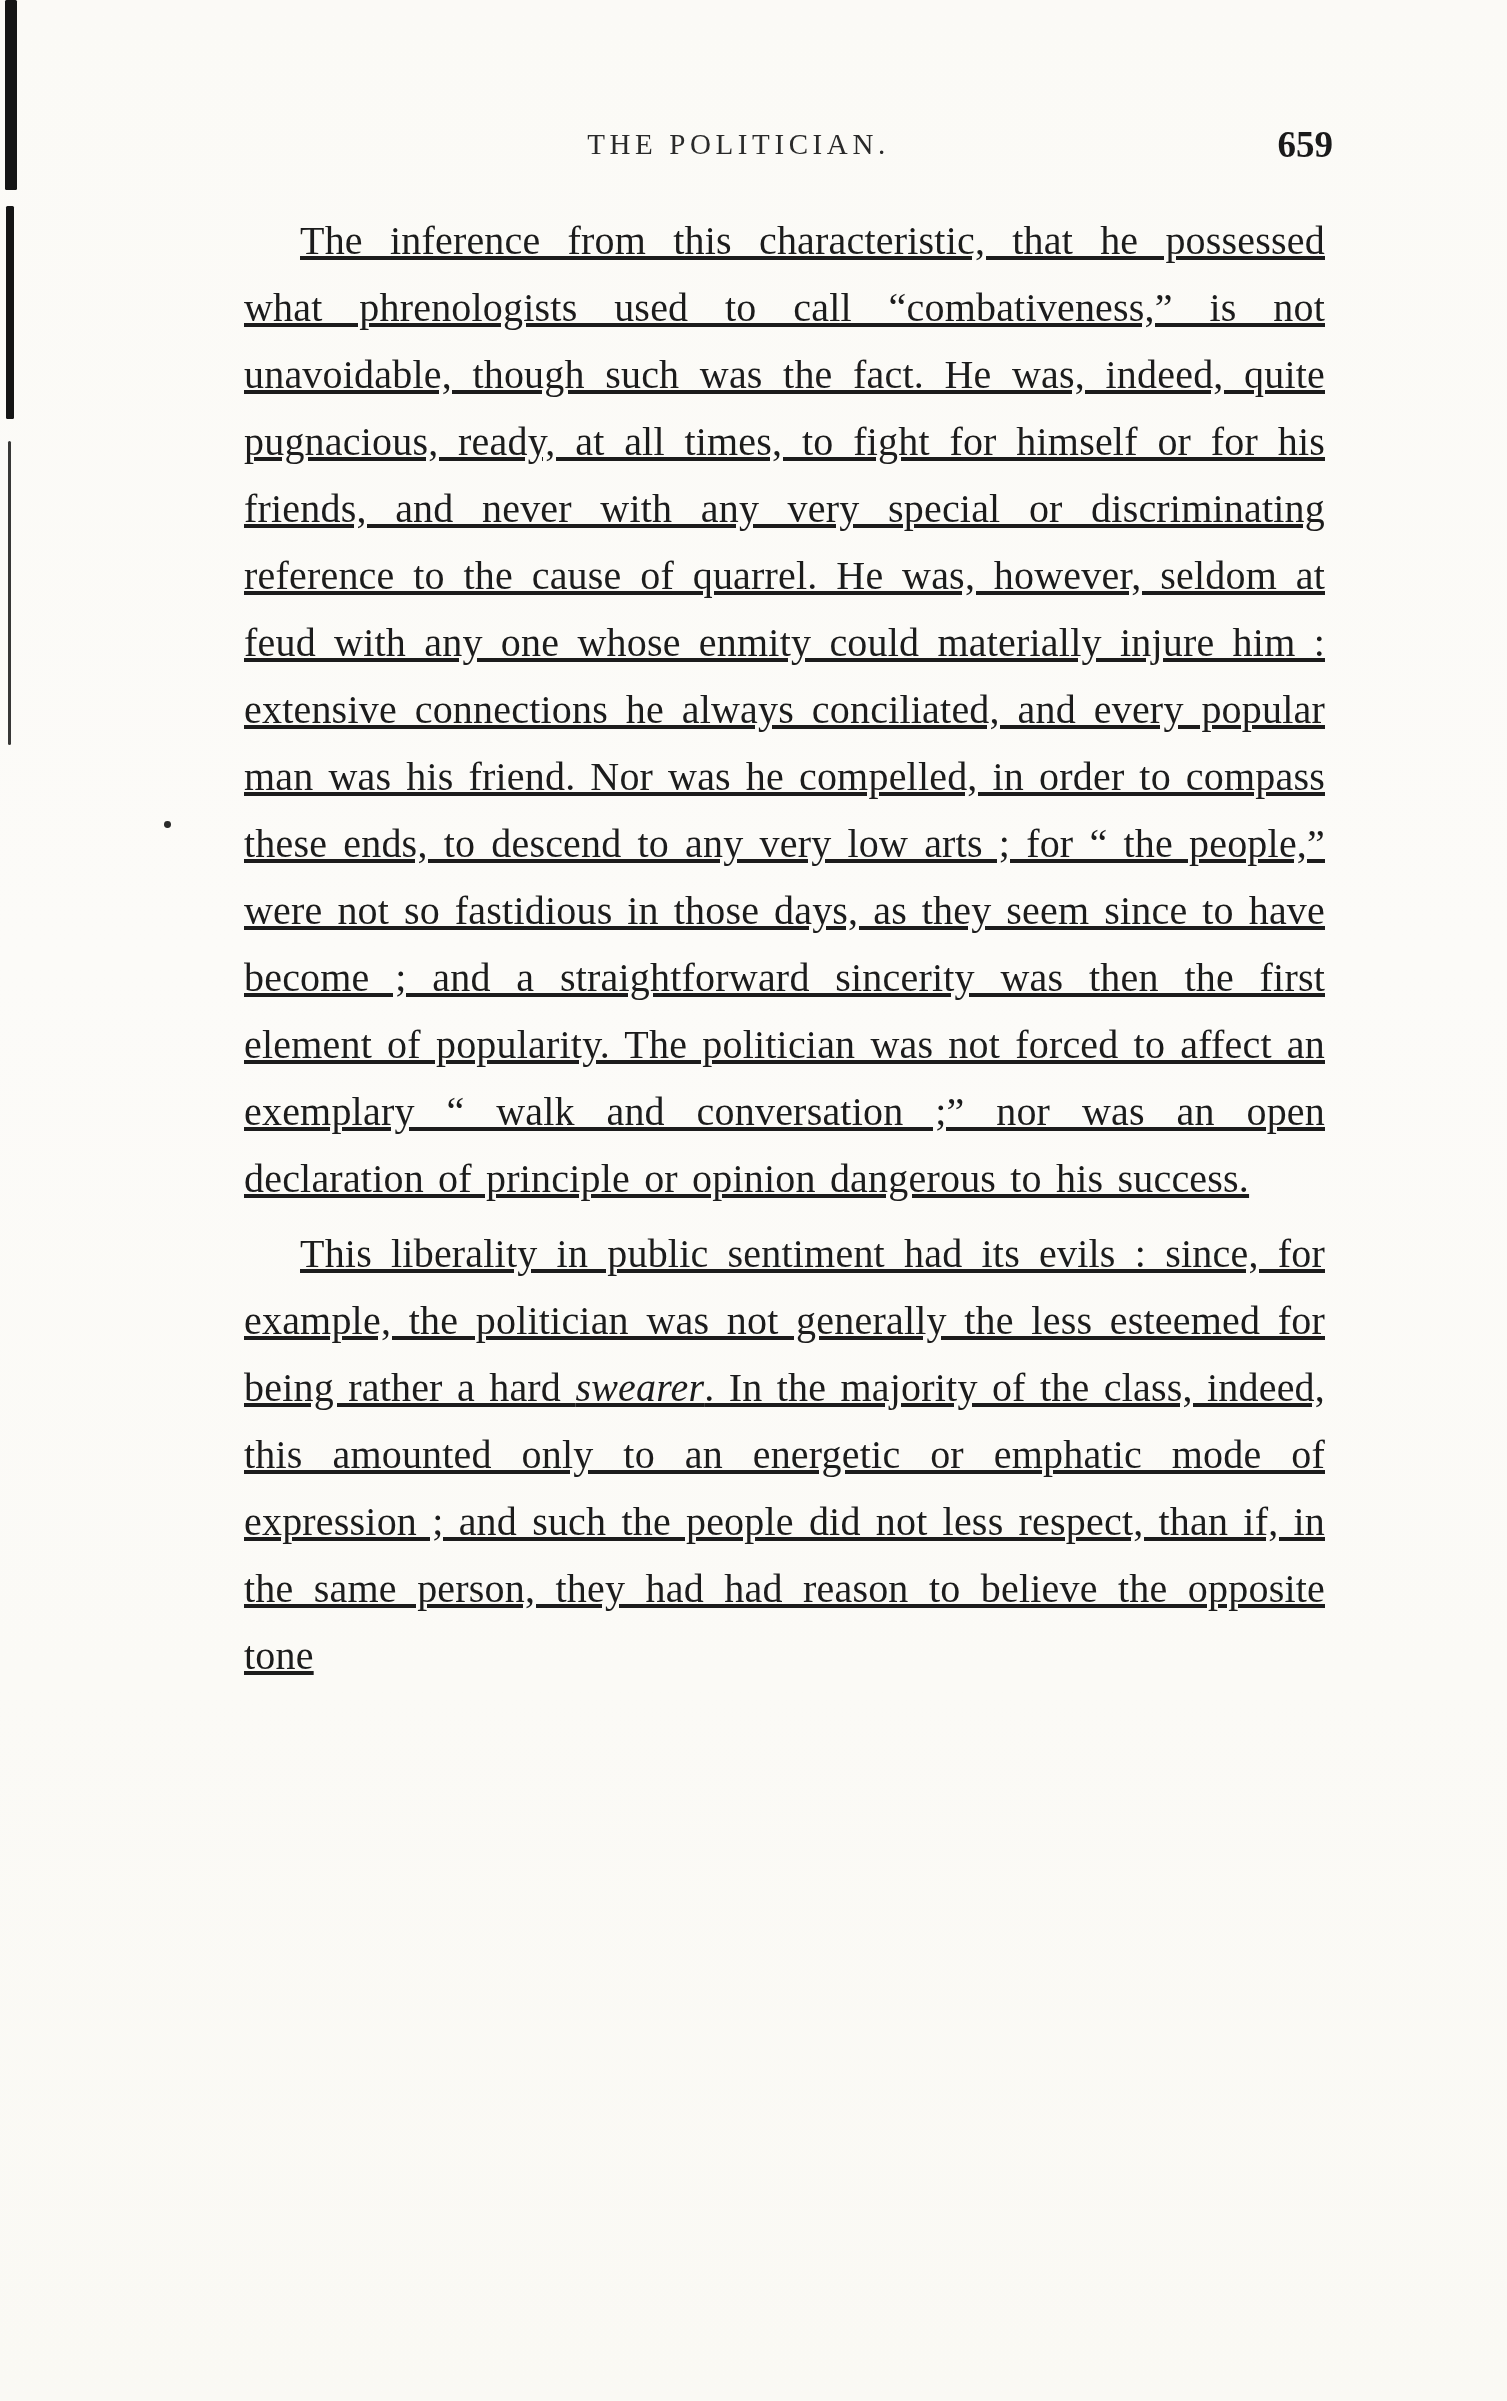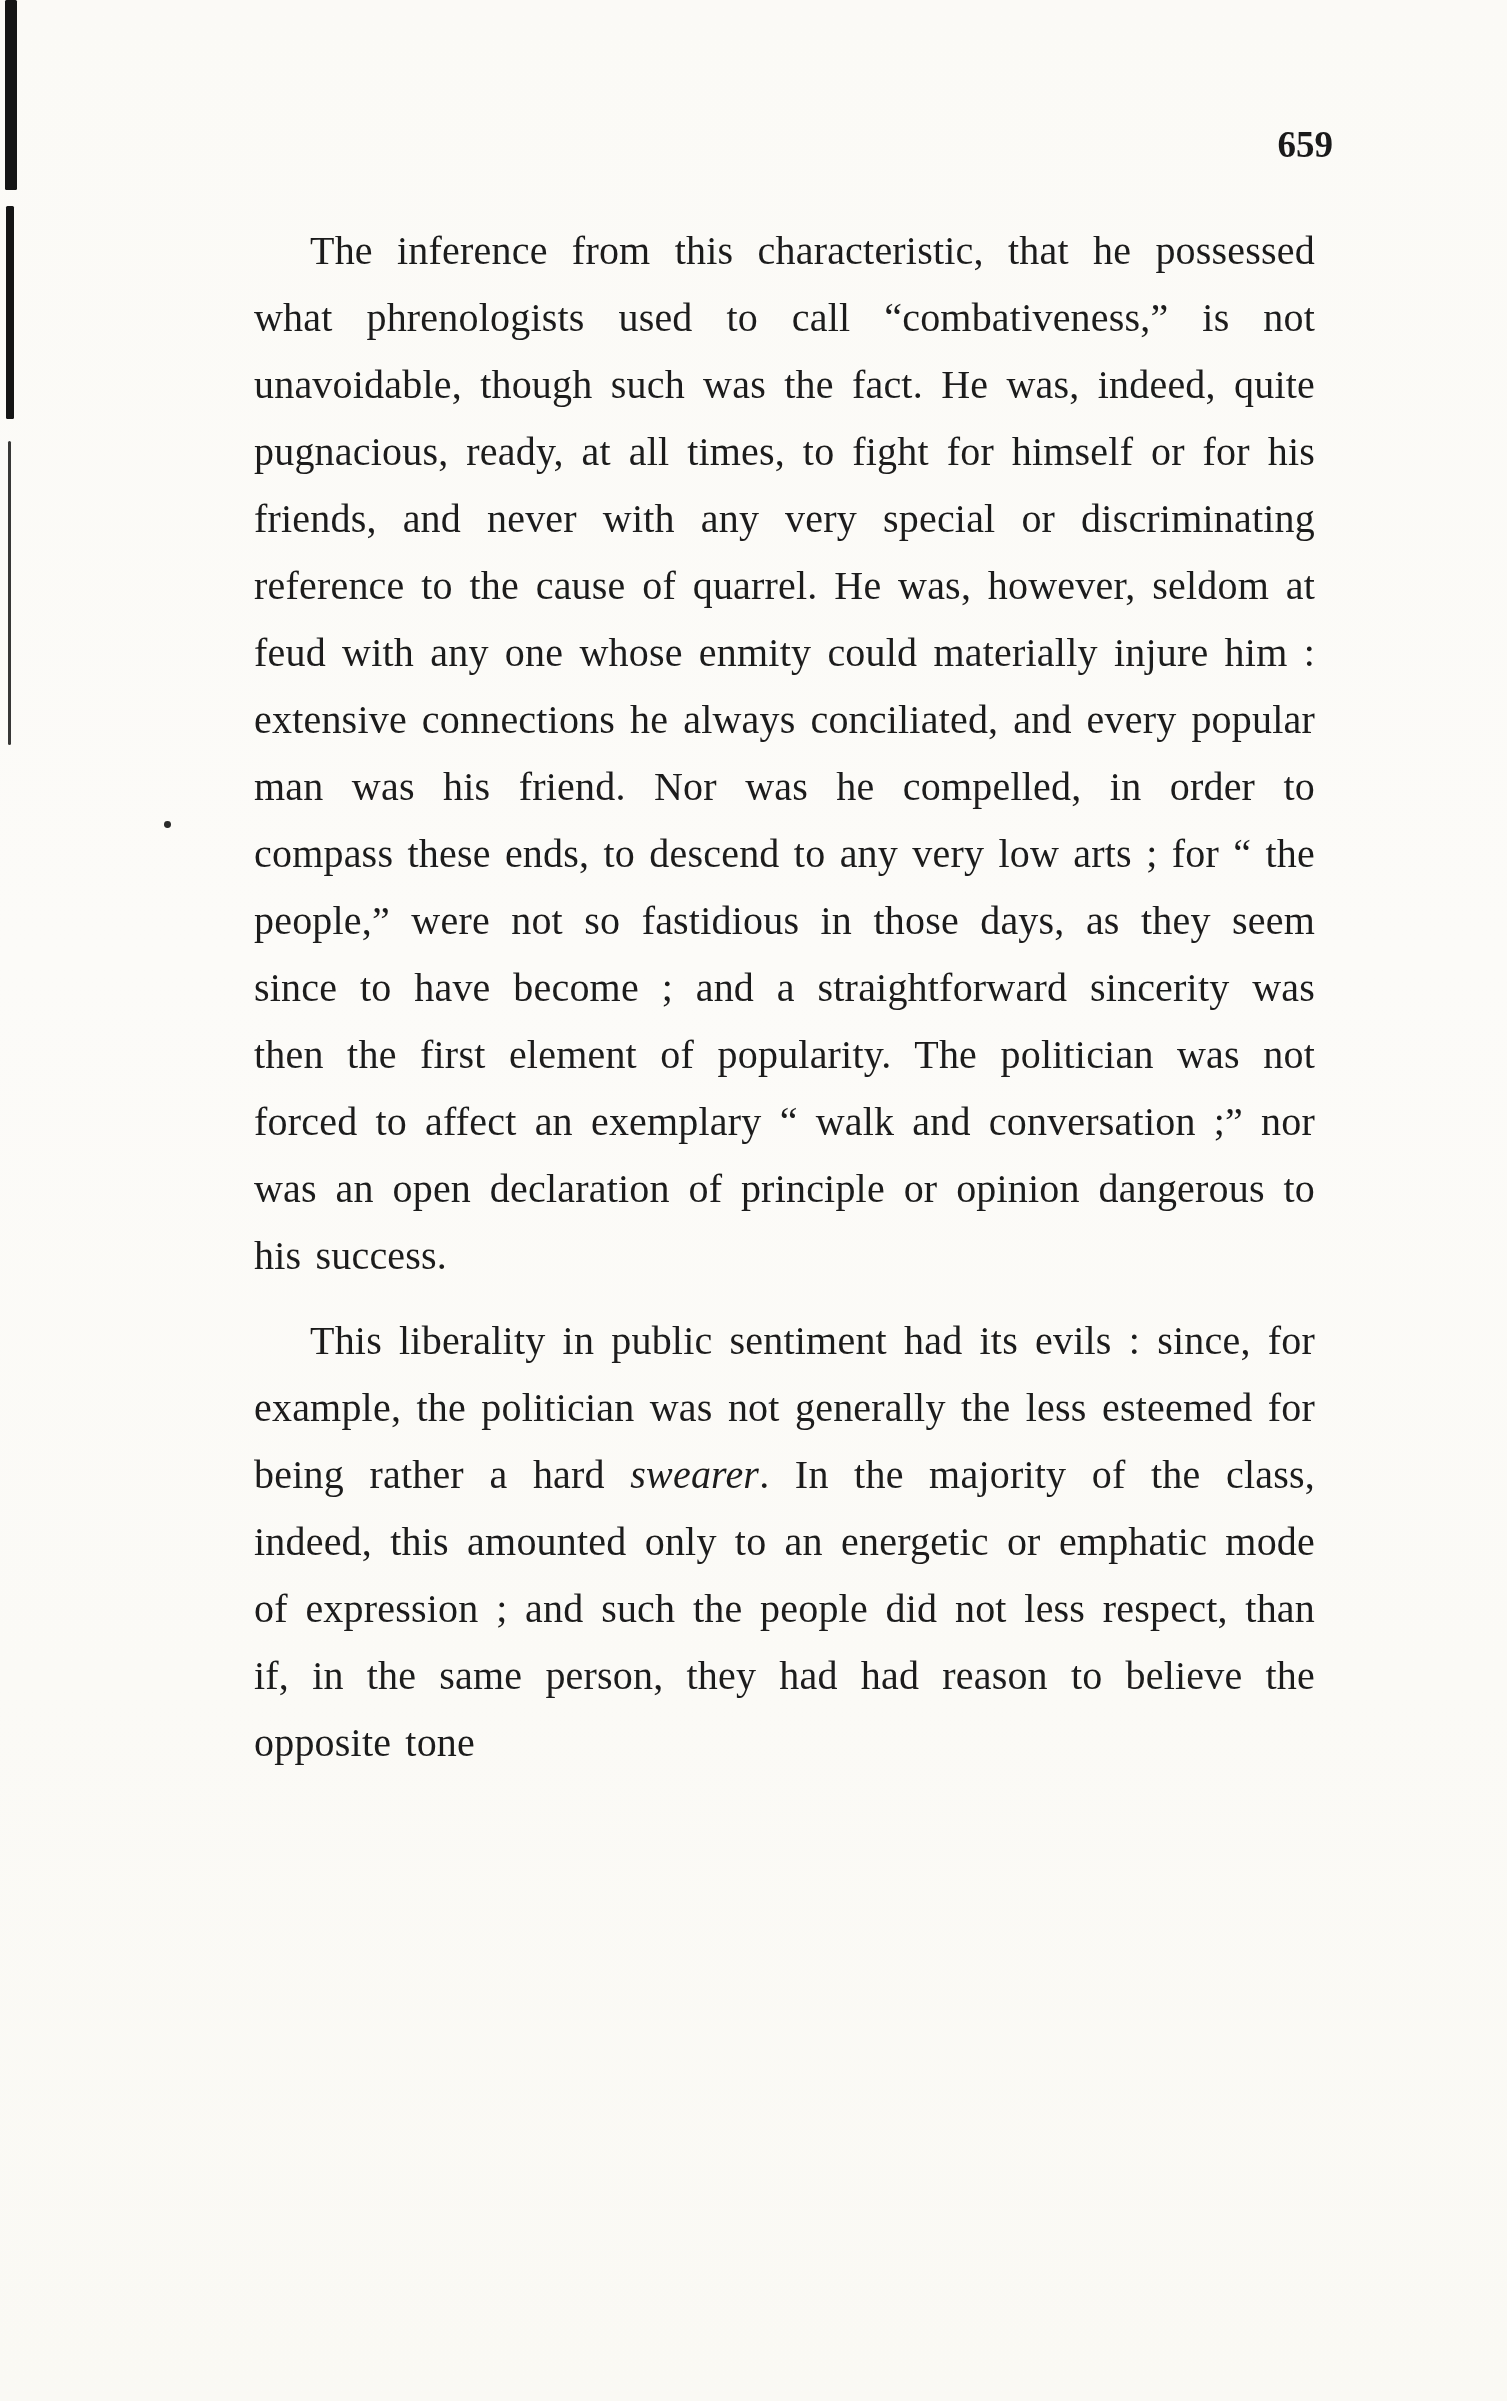--- a/index.html
+++ b/index.html
@@ -67,36 +67,38 @@
     top: 199px;
     left: 236px;
     width: 1097px;
     font-size: 40px;
     line-height: 67px;
     text-align: justify;
     word-spacing: 0.10em;
     letter-spacing: 0.2px;
   }
   .body-text p {
-    margin: 18px;
+    margin: 8px;
     text-indent: 56px;
+    text-decoration: underline;
   }
   .italic { font-style: italic; }
 </style>
 </head>
 <body>
 
 <div class="page">
 
   <div class="artifact artifact-1"></div>
   <div class="artifact artifact-2"></div>
   <div class="artifact artifact-3"></div>
   <div class="speck"></div>
 
   <div class="header">
+    <div class="running-title">THE POLITICIAN.</div>
     <div class="page-number">659</div>
   </div>
 
   <div class="body-text">
     <p>
       <span>The inference from this characteristic, that he possessed what phrenologists used to call “combativeness,” is not unavoidable, though such was the fact.  He was, indeed, quite pugnacious, ready, at all times, to fight for himself or for his friends, and never with any very special or discriminating reference to the cause of quarrel.  He was, however, seldom at feud with any one whose enmity could materially injure him : extensive connections he always conciliated, and every popular man was his friend.  Nor was he compelled, in order to compass these ends, to descend to any very low arts ; for “ the people,” were not so fastidious in those days, as they seem since to have become ; and a straightforward sincerity was then the first element of popularity.  The politician was not forced to affect an exemplary “ walk and conversation ;” nor was an open declaration of principle or opinion dangerous to his success.</span>
     </p>
     <p>
       <span>This liberality in public sentiment had its evils :  since, for example, the politician was not generally the less esteemed for being rather a hard </span><span class="italic">swearer</span><span>.  In the majority of the class, indeed, this amounted only to an energetic or emphatic mode of expression ; and such the people did not less respect, than if, in the same person, they had had reason to believe the opposite tone</span>
     </p>

